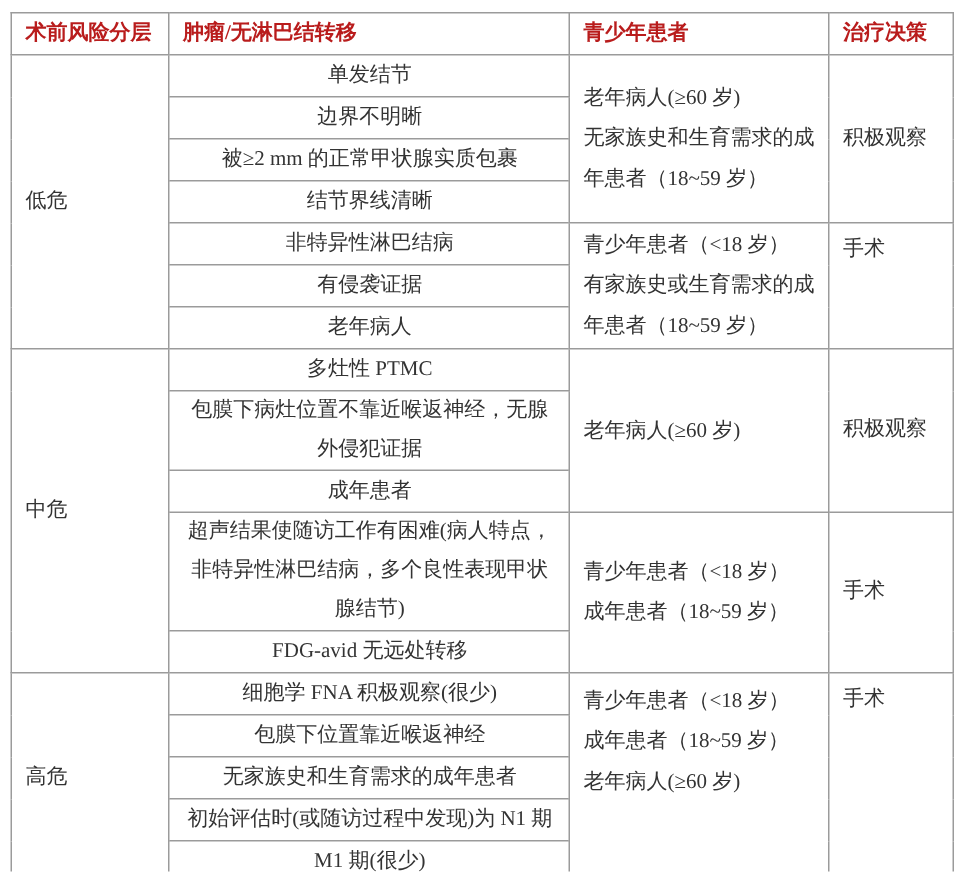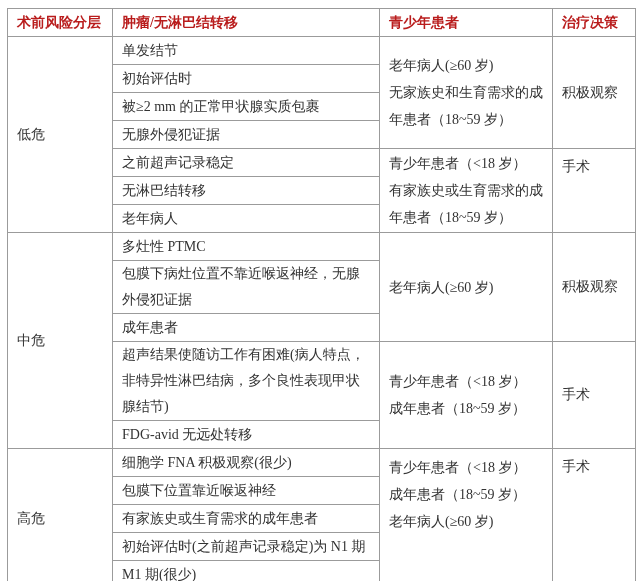--- a/index.html
+++ b/index.html
@@ -31,21 +31,21 @@
   }
   .risk-table th {
     height: 27px;
     font-weight: bold;
     color: #b91c1c;
     vertical-align: middle;
   }
   .risk-table td {
     vertical-align: middle;
   }
-  td.feat { height: 27px; }
+  td.feat { height: 27px; text-align: center; }
   td.risk { vertical-align: middle; margin-top: 15px; }
   td.vtop {
     vertical-align: top;
     padding-top: 5px;
   }
   .pat div { line-height: 27px; }
 </style>
 </head>
 <body>
 
@@ -68,38 +68,38 @@
   <tr>
     <td class="risk" rowspan="7">低危</td>
     <td class="feat">单发结节</td>
     <td class="pat" rowspan="4">
       <div>老年病人(≥60 岁)</div>
       <div>无家族史和生育需求的成年患者（18~59 岁）</div>
     </td>
     <td rowspan="4">积极观察</td>
   </tr>
   <tr>
-    <td class="feat">初始评估时</td>
+    <td class="feat">边界不明晰</td>
   </tr>
   <tr>
     <td class="feat">被≥2 mm 的正常甲状腺实质包裹</td>
   </tr>
   <tr>
-    <td class="feat">无腺外侵犯证据</td>
+    <td class="feat">结节界线清晰</td>
   </tr>
   <tr>
-    <td class="feat">之前超声记录稳定</td>
+    <td class="feat">非特异性淋巴结病</td>
     <td class="pat" rowspan="3">
       <div>青少年患者（&lt;18 岁）</div>
       <div>有家族史或生育需求的成年患者（18~59 岁）</div>
     </td>
     <td class="vtop" rowspan="3">手术</td>
   </tr>
   <tr>
-    <td class="feat">无淋巴结转移</td>
+    <td class="feat">有侵袭证据</td>
   </tr>
   <tr>
     <td class="feat">老年病人</td>
   </tr>
 
   <tr>
     <td class="risk" rowspan="5">中危</td>
     <td class="feat">多灶性 PTMC</td>
     <td class="pat" rowspan="3">
       <div>老年病人(≥60 岁)</div>
@@ -131,22 +131,22 @@
       <div>青少年患者（&lt;18 岁）</div>
       <div>成年患者（18~59 岁）</div>
       <div>老年病人(≥60 岁)</div>
     </td>
     <td class="vtop" rowspan="5">手术</td>
   </tr>
   <tr>
     <td class="feat">包膜下位置靠近喉返神经</td>
   </tr>
   <tr>
-    <td class="feat">有家族史或生育需求的成年患者</td>
+    <td class="feat">无家族史和生育需求的成年患者</td>
   </tr>
   <tr>
-    <td class="feat">初始评估时(之前超声记录稳定)为 N1 期</td>
+    <td class="feat">初始评估时(或随访过程中发现)为 N1 期</td>
   </tr>
   <tr>
     <td class="feat">M1 期(很少)</td>
   </tr>
 </tbody>
   </table>
 
 </body></html>

